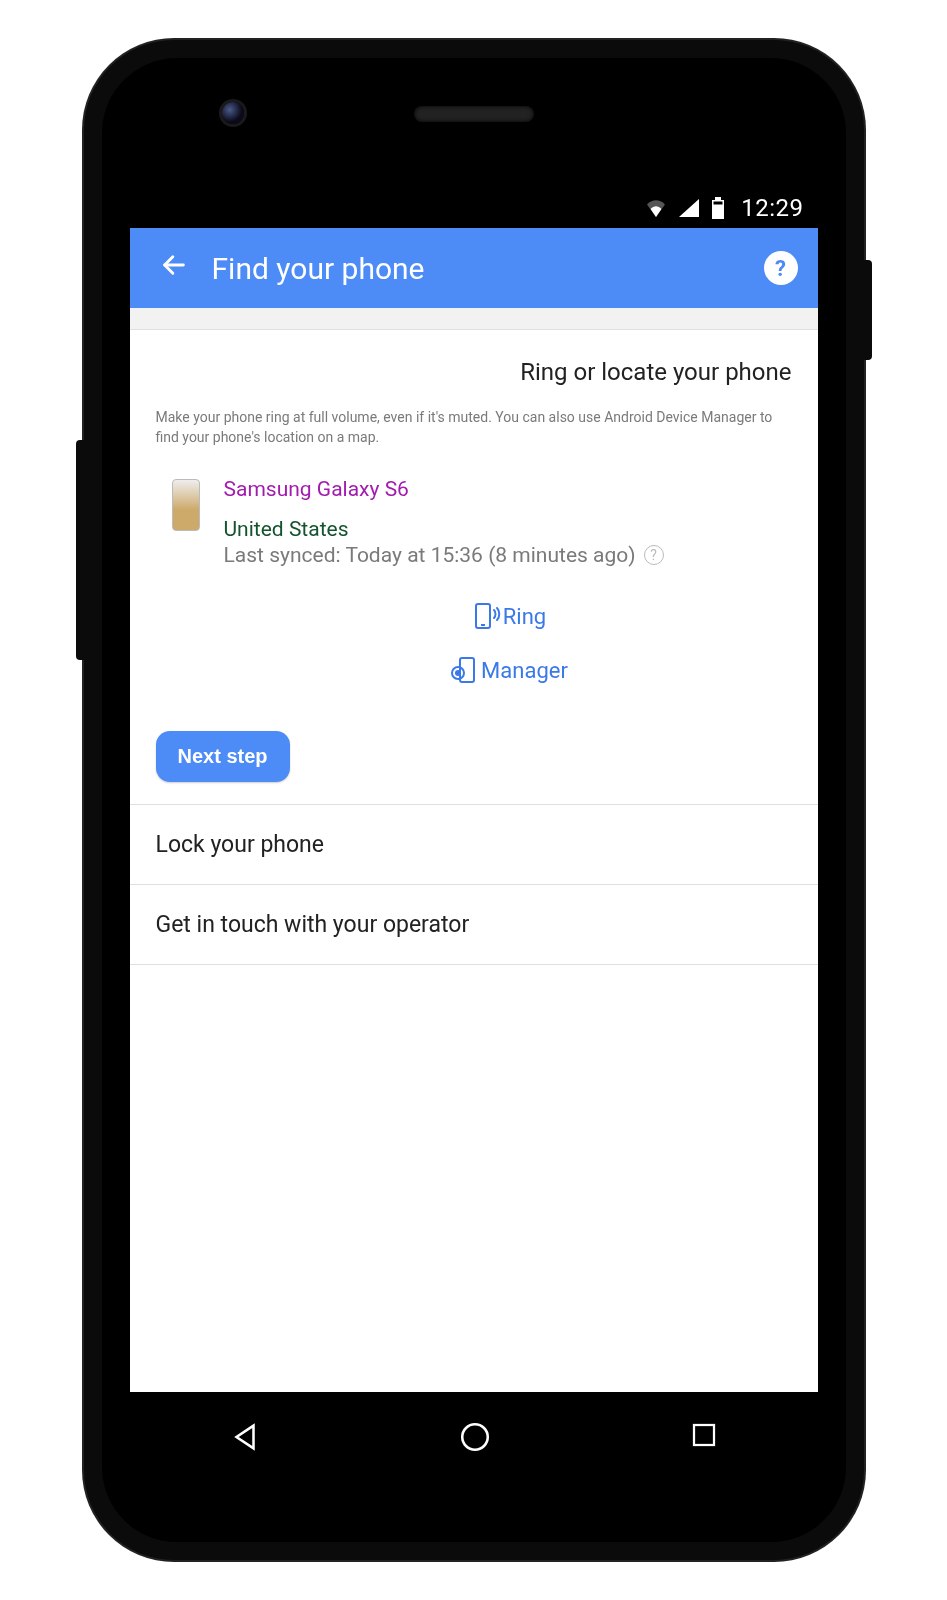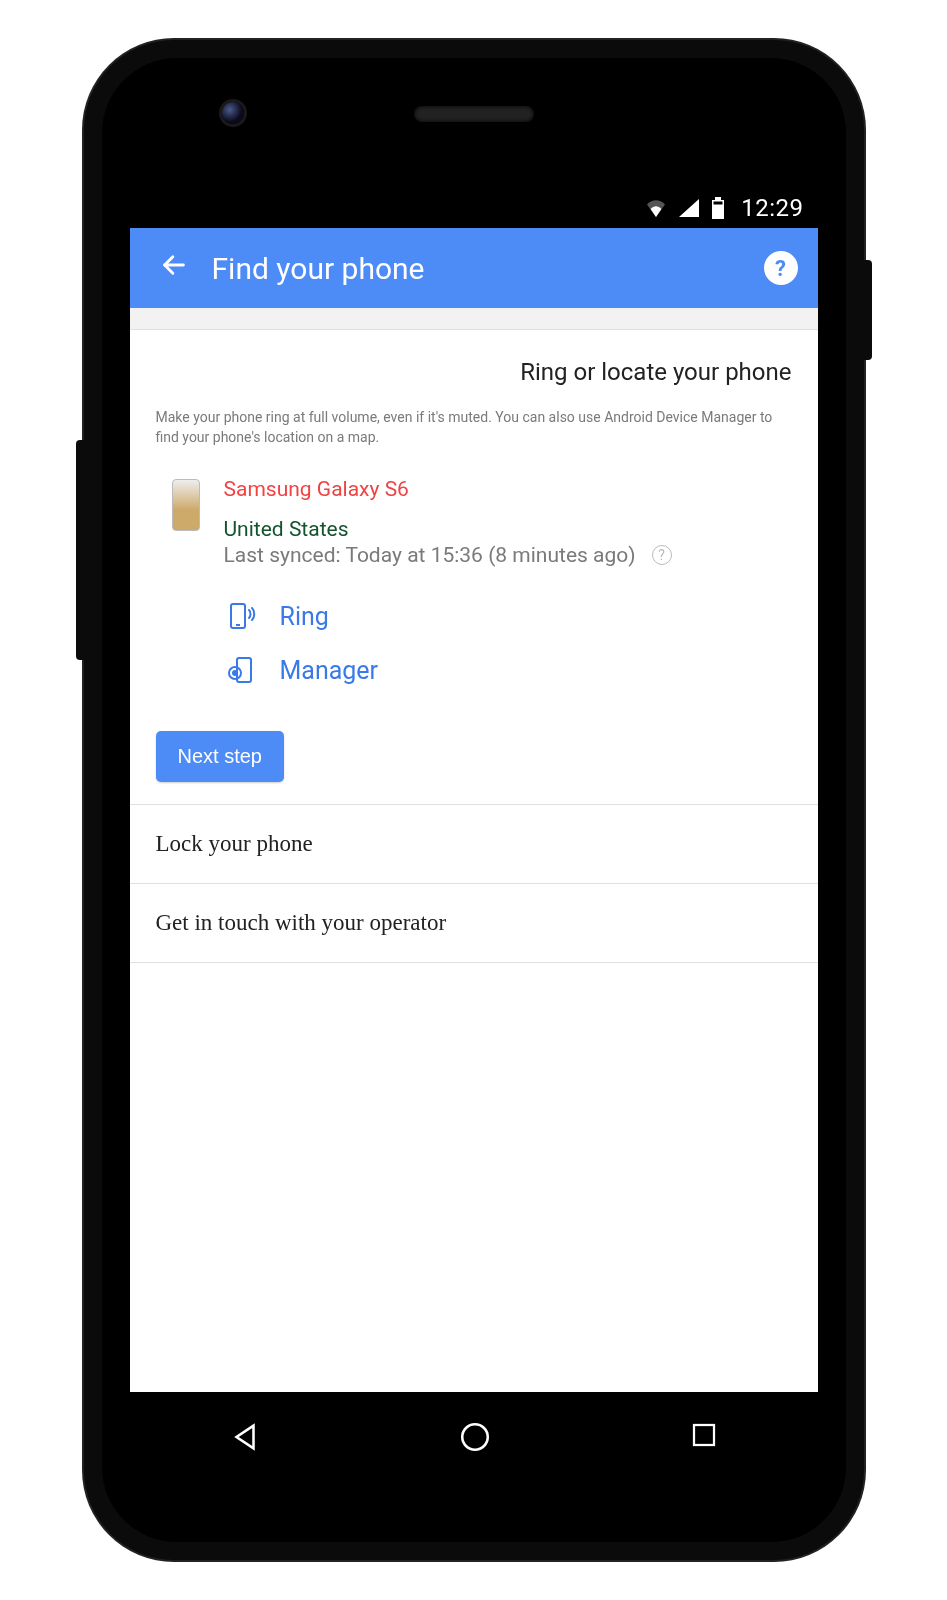--- a/index.html
+++ b/index.html
@@ -116,46 +116,46 @@
 
   .device-row { display: flex; gap: 24px; margin-left: 16px; }
   .device-img {
     width: 28px; height: 52px;
     background: linear-gradient(#eee, #cda96a 60%);
     border: 1px solid #bbb; border-radius: 4px;
     flex-shrink: 0;
     margin-top: 2px;
   }
   .device-info { flex: 1; font-size: 21px; }
-  .device-name { color: #ef4444; }
+  .device-name { color: #a21caf; }
   .device-loc { color: #14532d; margin-top: 16px; }
-  .device-sync { color: #7a7a7a; margin-top: 2px; display: flex; align-items: center; gap: 16px; }
+  .device-sync { color: #7a7a7a; margin-top: 2px; display: flex; align-items: center; gap: 8px; }
   .sync-help {
     width: 20px; height: 20px; border: 1.5px solid #bbb; border-radius: 50%;
     display: inline-flex; align-items: center; justify-content: center;
     font-size: 14px; color: #bbb;
   }
 
   .action-list { margin-top: 22px; margin-left: 70px; }
   .action-item {
-    display: flex; align-items: center; gap: 22px;
-    color: #3a79e8; font-size: 25px; padding: 12px 0; cursor: pointer;
+    display: flex; align-items: center; 
+    color: #3a79e8; font-size: 22px; padding: 12px 0; cursor: pointer; justify-content: center;
   }
   .action-item .aicon { width: 32px; display: flex; justify-content: center; }
 
   .next-step {
     margin: 34px 0 22px 0;
     background: #4d8bf7; color: #fff;
-    border: none; border-radius: 5px;
-    padding: 14px 22px; font-size: 20px; font-weight: 400;
+    border: none; border-radius: 14px;
+    padding: 14px 22px; font-size: 20px; font-weight: 700;
     cursor: pointer;
     box-shadow: 0 1px 2px rgba(0,0,0,0.2);
   }
 
-  .option-list { border-top: 1px solid #e0e0e0; font-family: Liberation Serif, serif; }
+  .option-list { border-top: 1px solid #e0e0e0; }
   .option-item {
     border-bottom: 1px solid #e0e0e0;
     padding: 26px;
     font-size: 23px; color: #222;
     cursor: pointer;
   }
 
   
   .nav-bar {
     position: absolute;

